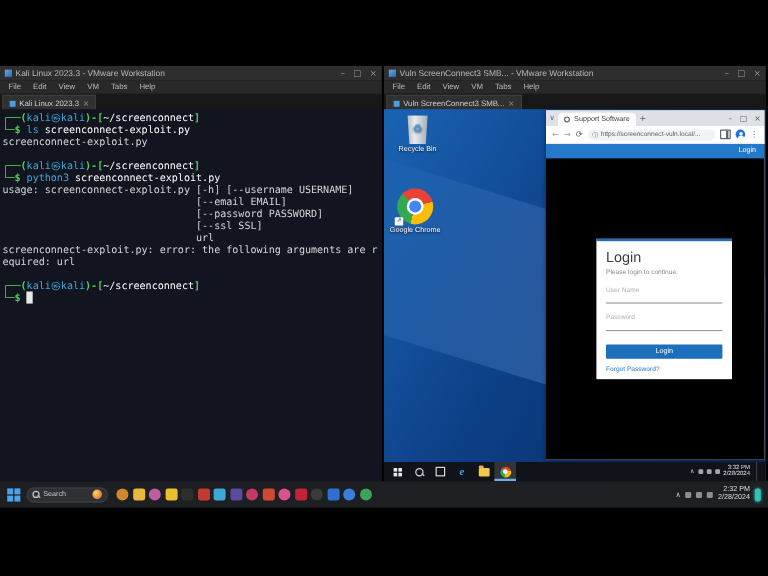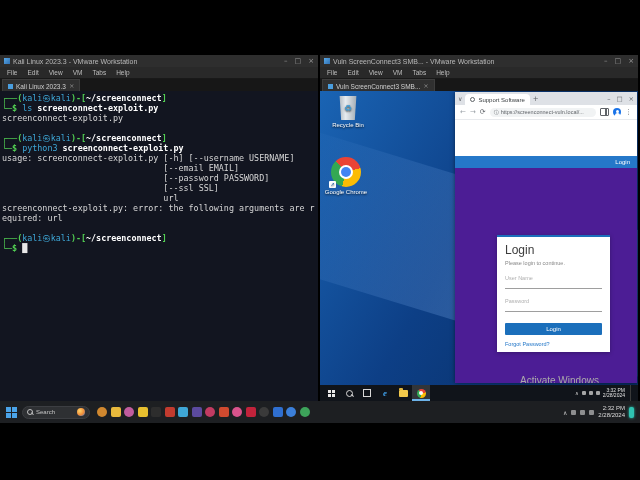--- a/index.html
+++ b/index.html
@@ -25,21 +25,21 @@
   .tab-close{color:#8a8a8a;}
 
   
   .terminal{position:absolute;left:0;right:0;top:36px;bottom:0;background:#121520;
             font-family:"DejaVu Sans Mono",monospace;font-size:8.4px;line-height:10px;
             white-space:pre;padding:2px 2px;}
   .tline{height:10px;}
   .tg{color:#52d053;font-weight:bold}
   .tb{color:#3ea8d8;font-weight:normal}
   .tc{color:#3ea8d8}
-  .tw{color:#ffffff;font-weight:bold}
+  .tw{color:#ffffff;font-weight:normal}
   .to{color:#d6d6d6}
   .tx{color:#e8e8e8}
 
   
   .vm-screen{position:absolute;left:0;right:0;top:36px;bottom:0;overflow:hidden;
              background:linear-gradient(120deg,#1a64b4 0%,#0d3f86 45%,#072a5e 100%);}
   .vm-screen::before{content:"";position:absolute;left:-60px;top:100px;width:480px;height:140px;
              background:linear-gradient(100deg,rgba(140,190,255,0) 0%,rgba(140,190,255,.25) 50%,rgba(140,190,255,0) 100%);
              transform:rotate(17deg);}
   .desk-icon{position:absolute;width:48px;display:flex;flex-direction:column;align-items:center;
@@ -72,21 +72,21 @@
   .reload{color:#5f6368;}
   .addr{flex:1;height:9px;background:#f1f3f4;border-radius:5px;display:flex;align-items:center;
         gap:2px;padding:0 4px;font-size:5.5px;color:#5f6368;overflow:hidden;white-space:nowrap;}
   .site-ico{font-size:5px;color:#5f6368;}
   .side-ico{width:7px;height:6px;border:1px solid #5f6368;border-radius:1px;position:relative;flex:none;}
   .side-ico::after{content:"";position:absolute;right:1px;top:0;bottom:0;width:2px;background:#5f6368;}
   .avatar{width:8px;height:8px;border-radius:50%;background:#1a73e8;position:relative;flex:none;}
   .avatar::before{content:"";position:absolute;left:2.5px;top:1.5px;width:3px;height:3px;border-radius:50%;background:#fff;}
   .avatar::after{content:"";position:absolute;left:1.5px;top:5px;width:5px;height:3px;border-radius:2.5px 2.5px 0 0;background:#fff;}
   .kebab{color:#5f6368;font-size:7px;}
-  .br-page{flex:1;position:relative;background:#4c1d95;overflow:hidden;margin-top:36px;}
+  .br-page{flex:1;position:relative;background:#000000;overflow:hidden;}
   .sc-header{height:12px;background:#2578c9;display:flex;align-items:center;justify-content:flex-end;padding:0 7px;}
   .sc-login-link{color:#fff;font-size:6px;}
   .login-card{position:absolute;left:42px;top:79px;width:113px;height:117px;background:#fff;
               border-top:2px solid #1b6fbb;box-shadow:0 1px 4px rgba(0,0,0,.28);
               padding:6px 8px;box-sizing:border-box;}
   .lc-title{font-size:12px;color:#3c3c3c;}
   .lc-sub{font-size:5.5px;color:#888;margin-top:3px;}
   .lc-field{margin-top:9px;border-bottom:1px solid #9e9e9e;padding-bottom:7px;font-size:5.5px;color:#b0b0b0;}
   .lc-btn{margin-top:11px;background:#1b6fbb;color:#fff;text-align:center;font-size:6px;padding:3px 0;border-radius:1px;}
   .lc-forgot{margin-top:6px;color:#2578c9;font-size:5.5px;}
@@ -239,27 +239,20 @@
           <span class="sc-login-link">Login</span>
         </div>
         <div class="login-card">
           <div class="lc-title">Login</div>
           <div class="lc-sub">Please login to continue.</div>
           <div class="lc-field">User Name</div>
           <div class="lc-field">Password</div>
           <div class="lc-btn">Login</div>
           <div class="lc-forgot">Forgot Password?</div>
         </div>
-        <div class="watermark">
-          <div class="wm1">Activate Windows</div>
-          <div class="wm2">
-            <div>Go to Settings to</div>
-            <div>activate Windows.</div>
-          </div>
-        </div>
       </div>
     </div>
 
     <div class="vm-taskbar">
       <div class="vmt-btn">
           <span class="w10start">
             <i></i>
             <i></i>
             <i></i>
             <i></i>

